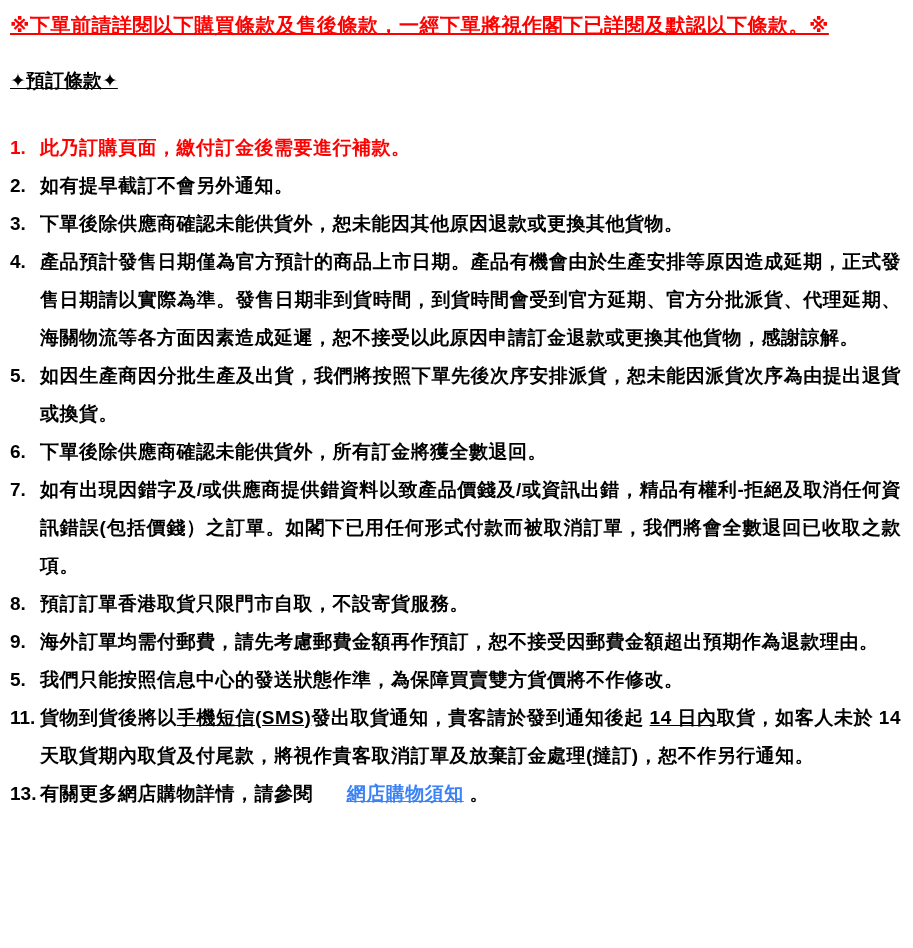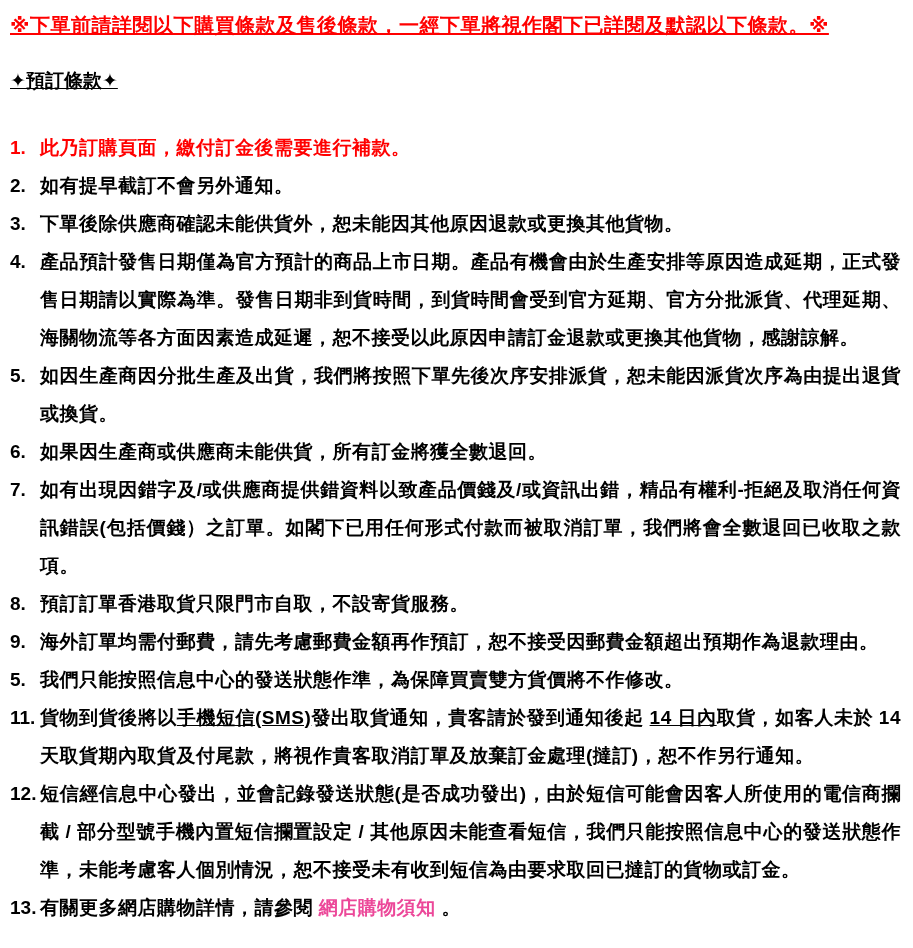--- a/index.html
+++ b/index.html
@@ -50,22 +50,24 @@
     text-align: justify;
     letter-spacing: 0.5px;
   }
   .normal { color: #000000; }
   .red { color: #ff0000; }
   .red-underline {
     color: #000000;
     text-decoration: underline;
   }
   .link {
-    color: #ec4899;
+    color: #3b82f6;
+    text-decoration: underline;
     cursor: pointer;
+    margin-left: 28px;
   }
 </style>
 </head>
 <body>
 
 <div class="page">
   <div class="header-notice">※下單前請詳閱以下購買條款及售後條款，一經下單將視作閣下已詳閱及默認以下條款。※</div>
 
   <div class="section-title">✦預訂條款✦</div>
 
@@ -85,21 +87,21 @@
       <div class="item">
         <span class="num normal">4.</span>
         <span class="text"><span class="normal">產品預計發售日期僅為官方預計的商品上市日期。產品有機會由於生產安排等原因造成延期，正式發售日期請以實際為準。發售日期非到貨時間，到貨時間會受到官方延期、官方分批派貨、代理延期、海關物流等各方面因素造成延遲，恕不接受以此原因申請訂金退款或更換其他貨物，感謝諒解。</span></span>
       </div>
       <div class="item">
         <span class="num normal">5.</span>
         <span class="text"><span class="normal">如因生產商因分批生產及出貨，我們將按照下單先後次序安排派貨，恕未能因派貨次序為由提出退貨或換貨。</span></span>
       </div>
       <div class="item">
         <span class="num normal">6.</span>
-        <span class="text"><span class="normal">如果因生產商或供應商未能供貨，所有訂金將獲全數退回。</span></span>
+        <span class="text"><span class="normal">下單後除供應商確認未能供貨外，所有訂金將獲全數退回。</span></span>
       </div>
       <div class="item">
         <span class="num normal">7.</span>
         <span class="text"><span class="normal">如有出現因錯字及/或供應商提供錯資料以致產品價錢及/或資訊出錯，精品有權利-拒絕及取消任何資訊錯誤(包括價錢）之訂單。如閣下已用任何形式付款而被取消訂單，我們將會全數退回已收取之款項。</span></span>
       </div>
       <div class="item">
         <span class="num normal">8.</span>
         <span class="text"><span class="normal">預訂訂單香港取貨只限門市自取，不設寄貨服務。</span></span>
       </div>
       <div class="item">
@@ -108,21 +110,17 @@
       </div>
       <div class="item">
         <span class="num normal">5.</span>
         <span class="text"><span class="normal">我們只能按照信息中心的發送狀態作準，為保障買賣雙方貨價將不作修改。</span></span>
       </div>
       <div class="item">
         <span class="num normal">11.</span>
         <span class="text"><span class="normal">貨物到貨後將以</span><span class="red-underline">手機短信(SMS)</span><span class="normal">發出取貨通知，貴客請於發到通知後起 </span><span class="red-underline">14 日內</span><span class="normal">取貨，如客人未於 14 天取貨期內取貨及付尾款，將視作貴客取消訂單及放棄訂金處理(撻訂)，恕不作另行通知。</span></span>
       </div>
       <div class="item">
-        <span class="num normal">12.</span>
-        <span class="text"><span class="normal">短信經信息中心發出，並會記錄發送狀態(是否成功發出)，由於短信可能會因客人所使用的電信商攔截 / 部分型號手機內置短信攔置設定 / 其他原因未能查看短信，我們只能按照信息中心的發送狀態作準，未能考慮客人個別情況，恕不接受未有收到短信為由要求取回已撻訂的貨物或訂金。</span></span>
-      </div>
-      <div class="item">
         <span class="num normal">13.</span>
         <span class="text"><span class="normal">有關更多網店購物詳情，請參閱 </span><span class="link">網店購物須知</span><span class="normal"> 。</span></span>
       </div>
     </div>
 </div>
 
 </body></html>

